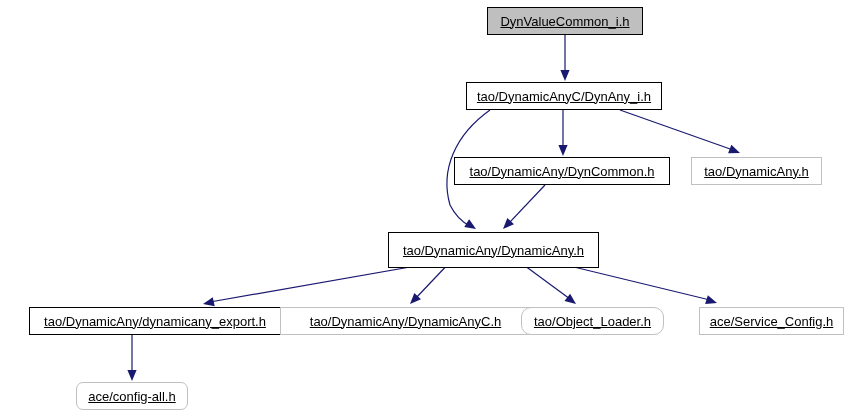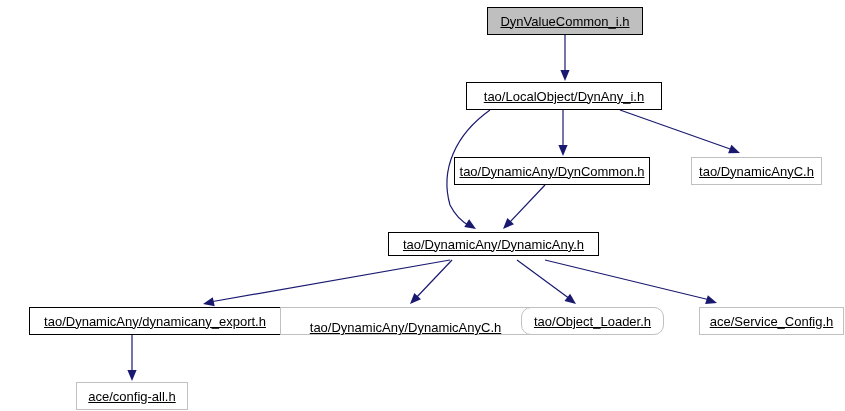--- a/index.html
+++ b/index.html
@@ -85,41 +85,41 @@
         <polygon points="717,303 705.1289122417279,304.1123288342035 707.8710109749065,295.33047854297786" fill="#191970"></polygon>
         <polygon points="132,381 127.4,370 136.6,370" fill="#191970"></polygon>
       </g>
   </svg>
 
   <div id="nodes-layer">
       <div class="node-box root" style="left: 487px; top: 7px; width: 156px; height: 28px;">
         <span class="node-label">DynValueCommon_i.h</span>
       </div>
       <div class="node-box strong" style="left: 466px; top: 82px; width: 196px; height: 28px;">
-        <span class="node-label">tao/LocalObject/DynAny_i.h</span>
+        <span class="node-label">tao/DynamicAnyC/DynAny_i.h</span>
       </div>
-      <div class="node-box strong" style="left: 454px; top: 157px; width: 196px; height: 28px;">
+      <div class="node-box strong" style="left: 454px; top: 157px; width: 216px; height: 28px;">
         <span class="node-label">tao/DynamicAny/DynCommon.h</span>
       </div>
       <div class="node-box " style="left: 691px; top: 157px; width: 131px; height: 28px;">
-        <span class="node-label">tao/DynamicAnyC.h</span>
+        <span class="node-label">tao/DynamicAny.h</span>
       </div>
-      <div class="node-box strong" style="left: 388px; top: 232px; width: 211px; height: 24px;">
+      <div class="node-box strong" style="left: 388px; top: 232px; width: 211px; height: 36px;">
         <span class="node-label">tao/DynamicAny/DynamicAny.h</span>
       </div>
       <div class="node-box strong" style="left: 5px; top: 307px; width: 252px; height: 28px; margin-left: 24px;">
         <span class="node-label">tao/DynamicAny/dynamicany_export.h</span>
       </div>
-      <div class="node-box " style="left: 280px; top: 307px; width: 251px; height: 28px; align-items: flex-end;">
+      <div class="node-box " style="left: 280px; top: 307px; width: 251px; height: 28px;">
         <span class="node-label">tao/DynamicAny/DynamicAnyC.h</span>
       </div>
       <div class="node-box " style="left: 521px; top: 307px; width: 143px; height: 28px; border-radius: 10px;">
         <span class="node-label">tao/Object_Loader.h</span>
       </div>
       <div class="node-box " style="left: 691px; top: 307px; width: 145px; height: 28px; margin-left: 8px;">
         <span class="node-label">ace/Service_Config.h</span>
       </div>
-      <div class="node-box " style="left: 76px; top: 382px; width: 112px; height: 28px;">
+      <div class="node-box " style="left: 76px; top: 382px; width: 112px; height: 28px; border-radius: 7px;">
         <span class="node-label">ace/config-all.h</span>
       </div>
     </div>
 
 </div>
 
 </body></html>

